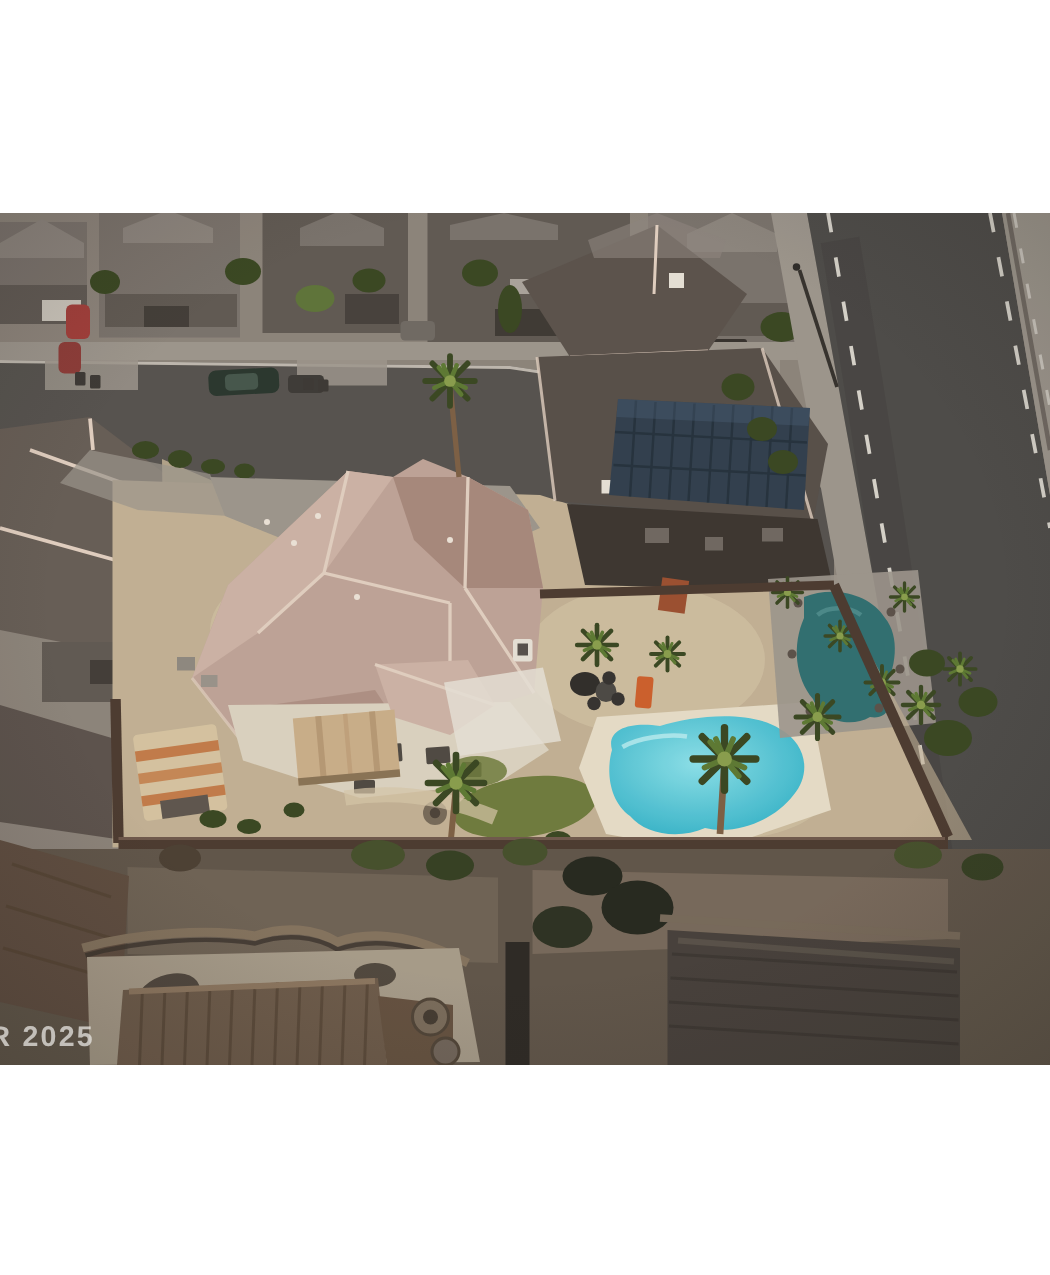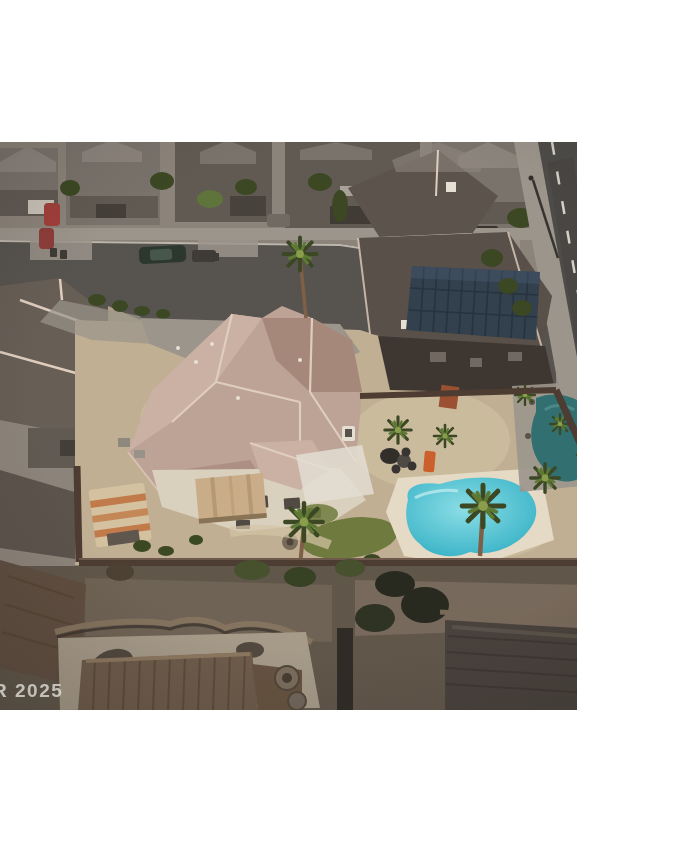--- a/index.html
+++ b/index.html
@@ -1,17 +1,17 @@
 <!DOCTYPE html>
 <html style="--page-bg: #ffffff; --ground: #8d857b; --street: #55524d; --road: #4b4a47; --road-dash: #d8d5cc; --sidewalk: #9d978d; --house-gray: #7a736c; --house-gray-dark: #5f5952; --house-gray-light: #8d867e; --roof-pink: #c0a598; --roof-pink-light: #cfb5a7; --roof-pink-dark: #a8897c; --ridge: #e4d2c2; --wall-cream: #ded5c2; --awning: #ccb08a; --shed: #d8c6a2; --shed-stripe: #c57c48; --sand: #c4b395; --sand-light: #d8c9a9; --lawn: #6e7c3b; --pool: #2fb3c9; --pool-light: #8ce4ec; --pool-deck: #e9e0ca; --neighbor-pool: #2e6f70; --palm: #5c7a31; --palm-dark: #37461f; --palm-light: #8aa04b; --trunk: #7d5f43; --wall-brown: #4a392e; --solar-roof: #5a524a; --solar-panel: #2f3e4c; --solar-line: #22303b; --shadow: #3a342e; --gravel: #6e6254; --patio: #a89d8a; --tile-roof: #6d5b49; --dark-roof: #453f39; --curved-wall: #84735d; --lounger: #cf5f2a; --watermark: #e8e6e2;"><head>
 <meta charset="utf-8">
 <style>
   html,body{margin:0;padding:0;background:#ffffff;}
   body{font-family:"Liberation Sans", sans-serif;}
-  .canvas{position:relative;width:577px;height:850px;background:var(--page-bg,#ffffff);margin:0;overflow:hidden;}
+  .canvas{position:relative;width:700px;height:850px;background:var(--page-bg,#ffffff);margin:0;overflow:hidden;}
   figure.photo{position:absolute;left:0;top:142px;width:700px;height:568px;margin:0;overflow:hidden;}
   svg{display:block;}
 
   
   .f-ground{fill:var(--ground)} .f-street{fill:var(--street)} .f-road{fill:var(--road)}
   .f-sidewalk{fill:var(--sidewalk)} .f-hg{fill:var(--house-gray)} .f-hgd{fill:var(--house-gray-dark)}
   .f-hgl{fill:var(--house-gray-light)} .f-pink{fill:var(--roof-pink)} .f-pinkl{fill:var(--roof-pink-light)}
   .f-pinkd{fill:var(--roof-pink-dark)} .f-cream{fill:var(--wall-cream)} .f-awn{fill:var(--awning)}
   .f-shed{fill:var(--shed)} .f-sand{fill:var(--sand)} .f-sandl{fill:var(--sand-light)}
   .f-lawn{fill:var(--lawn)} .f-deck{fill:var(--pool-deck)} .f-npool{fill:var(--neighbor-pool)}

